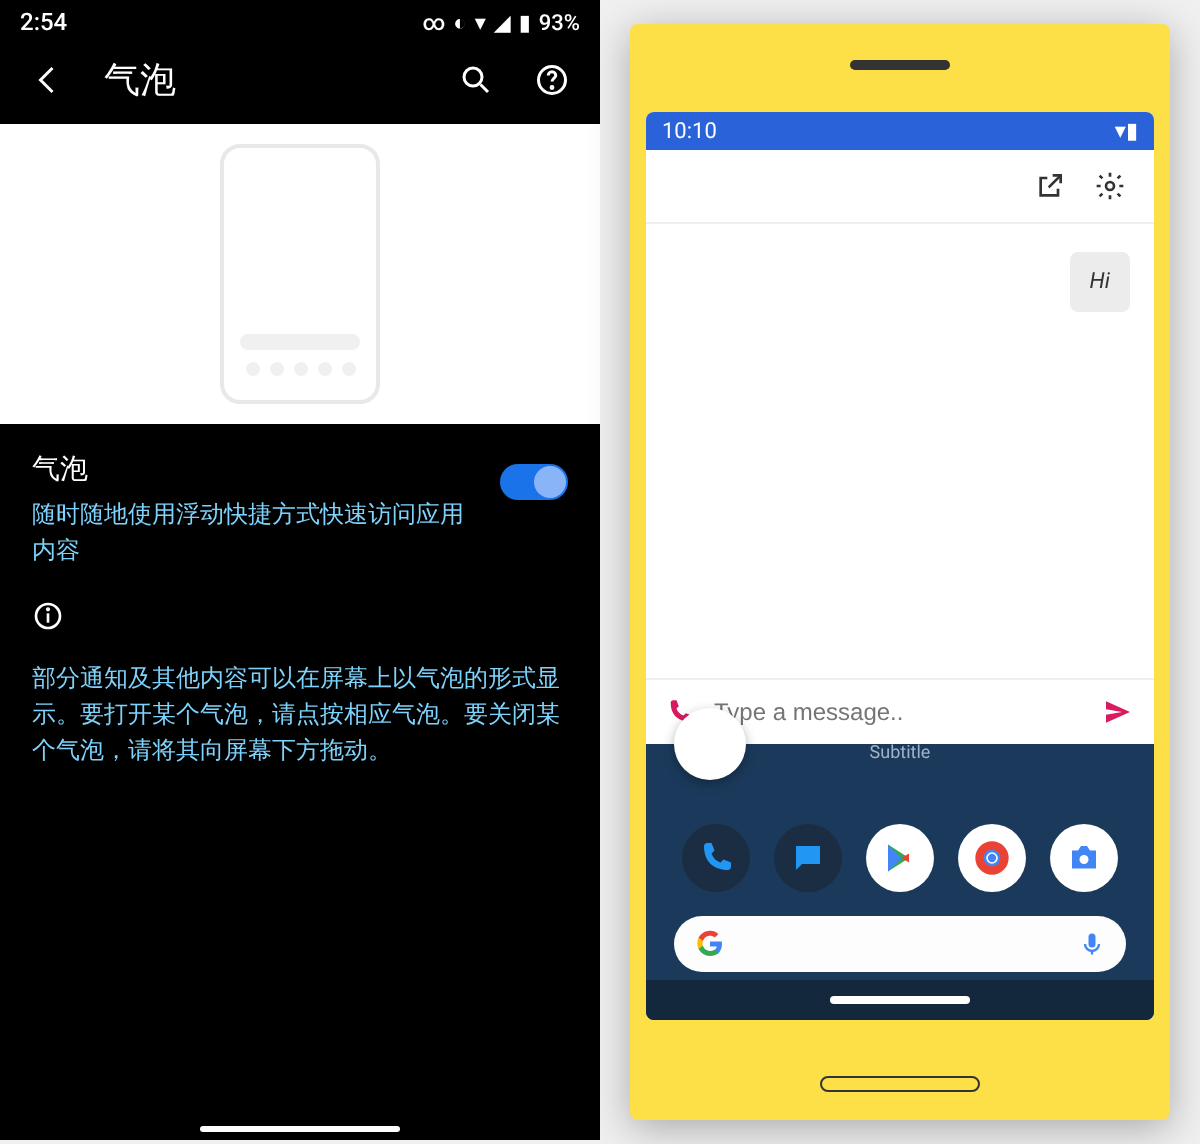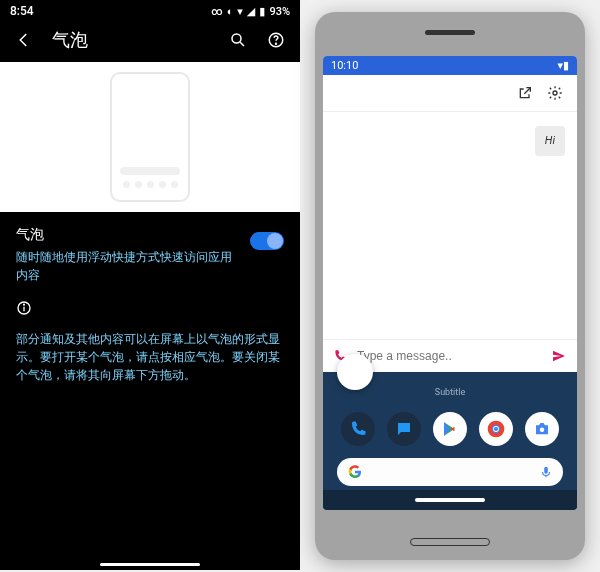--- a/index.html
+++ b/index.html
@@ -92,22 +92,22 @@
   .right {
     flex: 1;
     display: flex;
     align-items: center;
     justify-content: center;
     padding: 8px;
   }
   .device {
     width: 270px;
     height: 548px;
-    background: #a3a3a3;
-    border-radius: 20px;
+    background: #fde047;
+    border-radius: 4px;
     padding: 8px;
     position: relative;
     box-shadow: 0 4px 20px rgba(0,0,0,.3);
   }
   .earpiece {
     position: absolute;
     top: 18px;
     left: 50%;
     transform: translateX(-50%);
     width: 50px;
@@ -184,21 +184,21 @@
     top: -18px;
     left: 14px;
     width: 36px;
     height: 36px;
     background: #fff;
     border-radius: 50%;
     box-shadow: 0 2px 6px rgba(0,0,0,.3);
   }
   .bubble-label {
     position: absolute;
-    top: 15px;
+    top: 0;
     left: 50%;
     transform: translateX(-50%);
     color: #9fb3c8;
     font-size: 9px;
   }
   .dock {
     display: flex;
     justify-content: space-around;
     padding: 10px 12px 6px;
   }
@@ -235,21 +235,21 @@
     width: 80px; height: 8px; border: 1px solid #333; border-radius: 6px;
   }
 
   svg { display: block; }
 </style>
 </head>
 <body>
 
 <div class="left">
   <div class="status-bar">
-    <span>8:54</span>
+    <span>2:54</span>
     <span class="status-icons">
       <span>∞</span>
       <span>◐</span>
       <span>▾</span>
       <span>◢</span>
       <span>▮</span>
       <span>93%</span>
     </span>
   </div>
 

